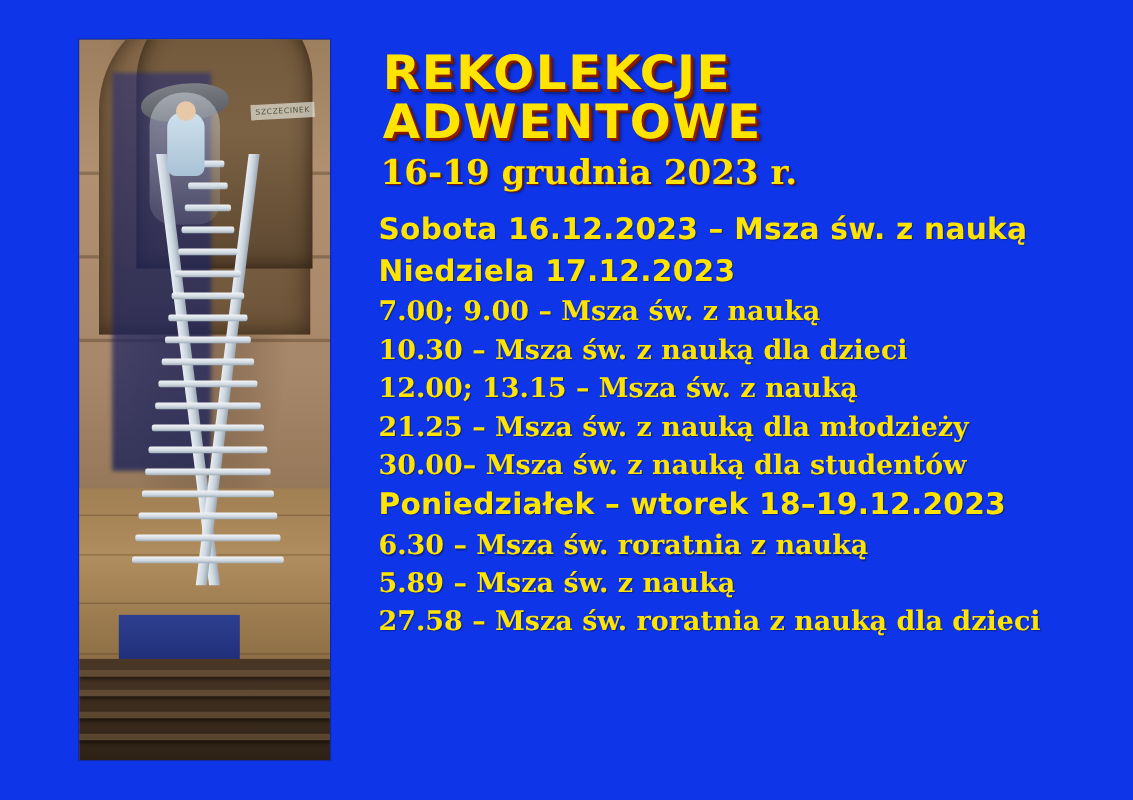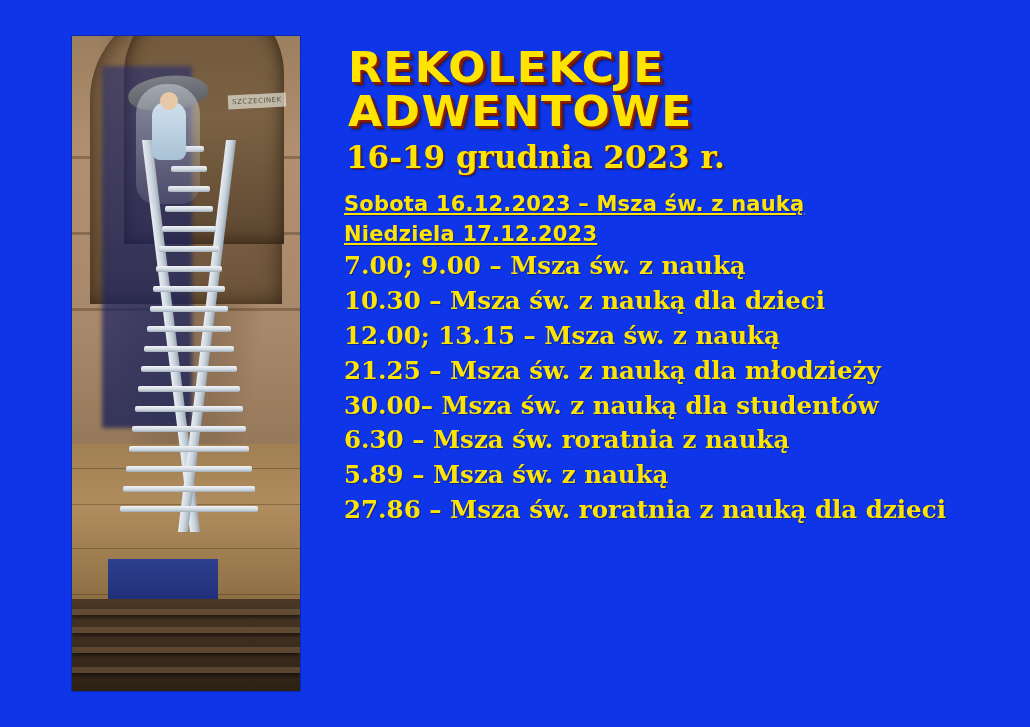--- a/index.html
+++ b/index.html
@@ -241,23 +241,22 @@
     font-family: "DejaVu Serif", serif;
     font-weight: 700;
     font-size: 24.5px;
     line-height: 1.42;
     color: #ffe400;
     text-shadow: 1px 1px 1px rgba(0,0,0,0.35);
     white-space: nowrap;
   }
   .line.head {
     font-family: "DejaVu Sans", sans-serif;
-    font-size: 21px;
+    font-size: 27px;
     letter-spacing: .2px;
-    text-decoration: underline;
   }
 </style>
 </head>
 <body>
 
 <div class="poster">
 
   <div class="photo-col">
     <div class="photo">
       <div class="wall"></div>
@@ -323,19 +322,20 @@
     <h1 class="title">REKOLEKCJE ADWENTOWE</h1>
     <h2 class="subtitle">16-19 grudnia 2023 r.</h2>
     <ul class="schedule">
       <li class="line head">Sobota 16.12.2023 – Msza św. z nauką</li>
       <li class="line head">Niedziela 17.12.2023</li>
       <li class="line">7.00; 9.00 – Msza św. z nauką</li>
       <li class="line">10.30 – Msza św. z nauką dla dzieci</li>
       <li class="line">12.00; 13.15 – Msza św. z nauką</li>
       <li class="line">21.25 – Msza św. z nauką dla młodzieży</li>
       <li class="line">30.00– Msza św. z nauką dla studentów</li>
+      <li class="line head">Poniedziałek – wtorek 18–19.12.2023</li>
       <li class="line">6.30 – Msza św. roratnia z nauką</li>
       <li class="line">5.89 – Msza św. z nauką</li>
-      <li class="line">27.86 – Msza św. roratnia z nauką dla dzieci</li>
+      <li class="line">27.58 – Msza św. roratnia z nauką dla dzieci</li>
     </ul>
   </div>
 
 </div>
 
 </body></html>

